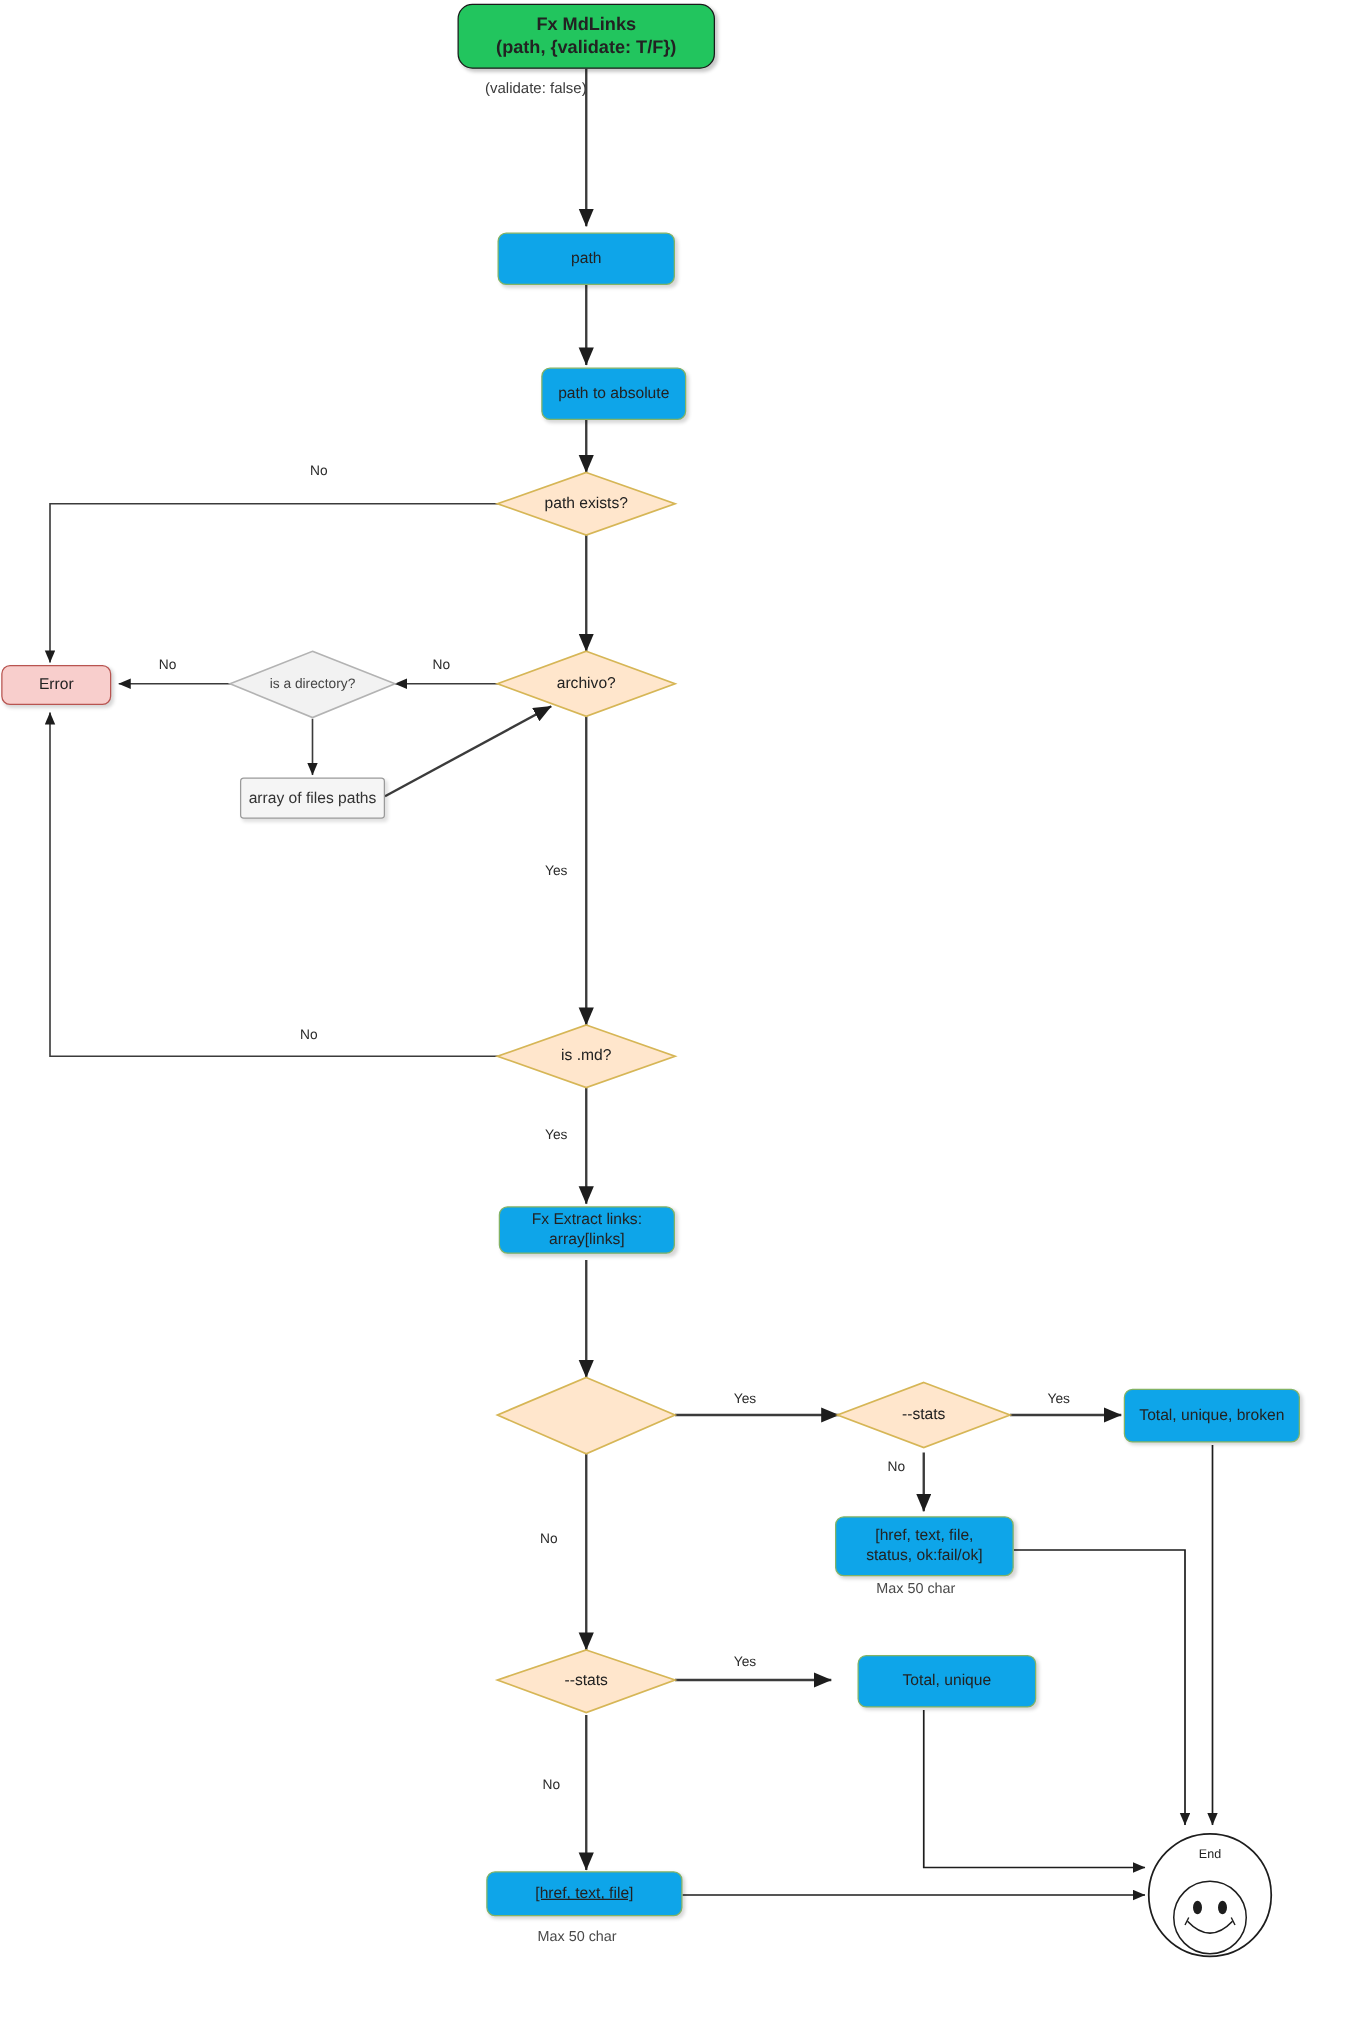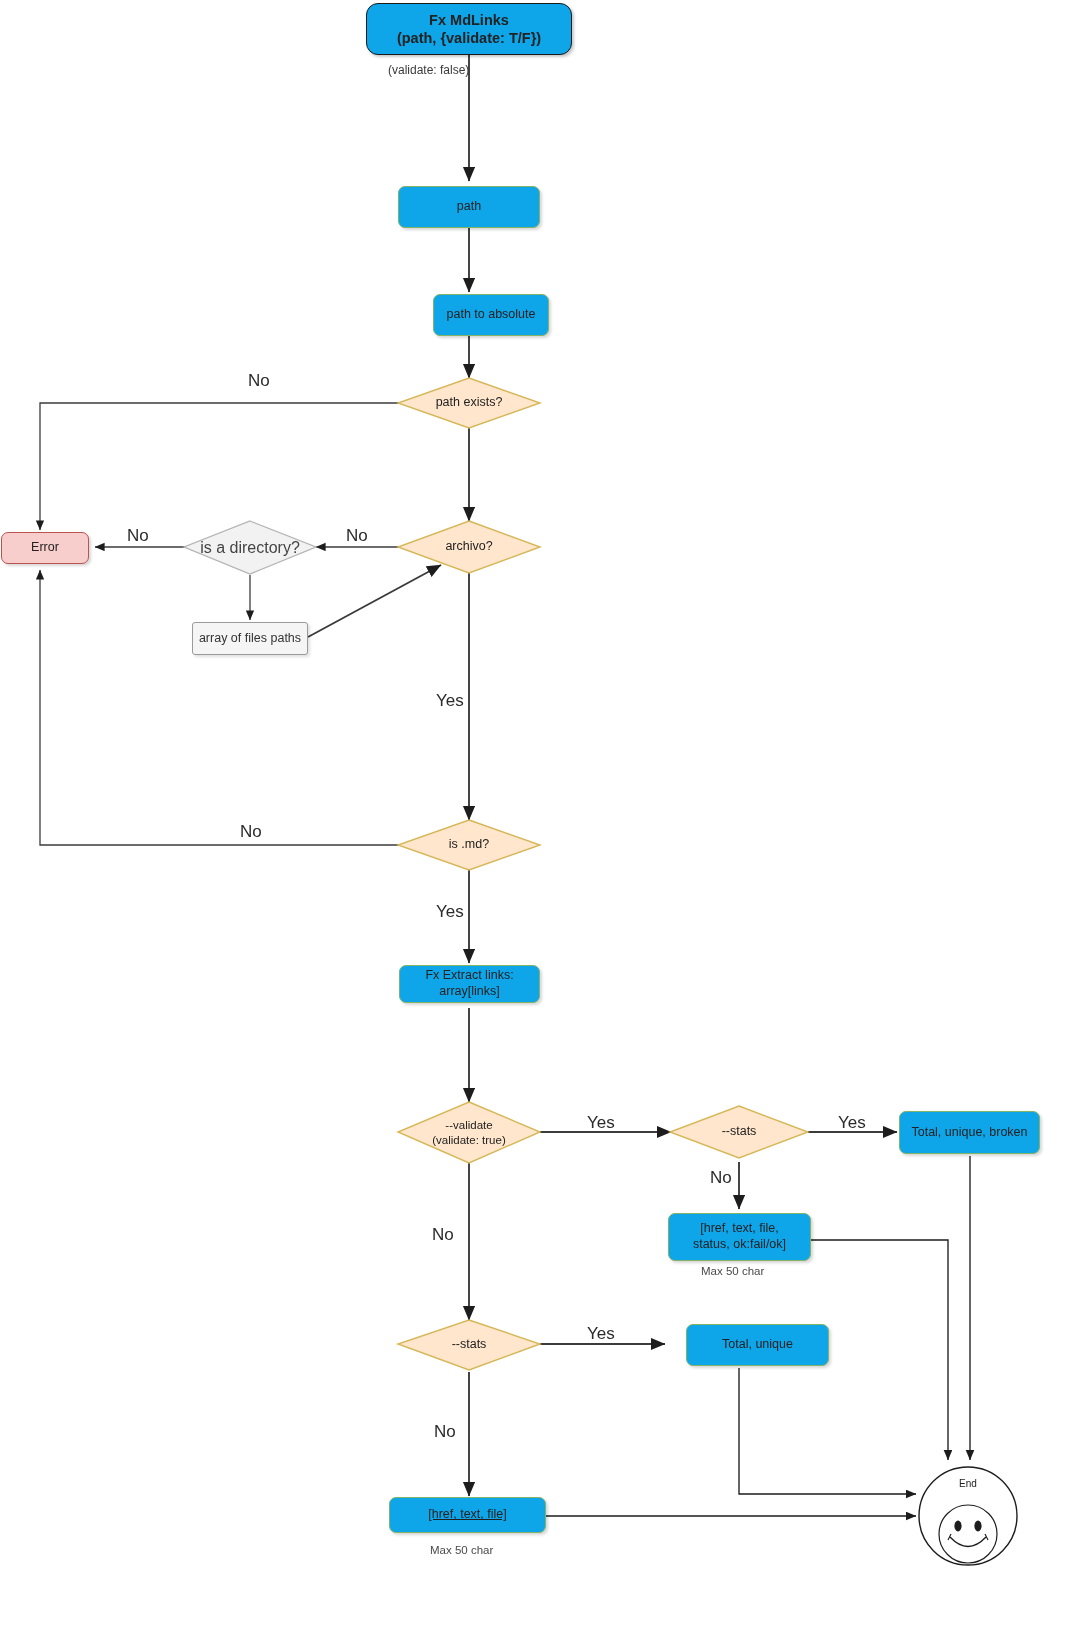--- a/index.html
+++ b/index.html
@@ -29,21 +29,21 @@
     justify-content: center;
     text-align: center;
     font-size: 12.5px;
     color: #222222;
     line-height: 1.25;
     white-space: pre-line;
   }
   .n-start {
     border: 1.6px solid #1a1a1a;
     border-radius: 12px;
-    background: #0ea5e9;
+    background: #22c55e;
     font-weight: bold;
     font-size: 14.5px;
     box-shadow: 2px 2px 3px rgba(0,0,0,0.22);
   }
   .n-green {
     border: 1.4px solid #82b366;
     border-radius: 7px;
     background: #0ea5e9;
     box-shadow: 2px 2px 3px rgba(0,0,0,0.16);
   }
@@ -69,21 +69,21 @@
     justify-content: center;
     text-align: center;
     font-size: 12.5px;
     color: #222222;
     line-height: 1.25;
     white-space: pre-line;
     pointer-events: none;
   }
   .edge-label {
     position: absolute;
-    font-size: 17px;
+    font-size: 11px;
     color: #2b2b2b;
     white-space: nowrap;
   }
   .note-label {
     position: absolute;
     font-size: 12px;
     color: #3a3a3a;
     white-space: nowrap;
   }
   .small-note {
@@ -209,26 +209,24 @@
 status, ok:fail/ok]</div>
 
   <div class="node n-green" style="left:668px; top:1324px; width:143px; height:42px;margin-left:18px;">Total, unique</div>
 
   <div class="node n-green" style="left:389px; top:1497px; width:157px; height:36px;text-decoration:underline;">[href, text, file]</div>
 
   <div class="diamond-label" style="left:398px; top:378px; width:142px; height:50px;">path exists?</div>
 
   <div class="diamond-label" style="left:398px; top:521px; width:142px; height:52px;">archivo?</div>
 
-  <div class="diamond-label" style="left:184px; top:521px; width:132px; height:53px; font-size:16px; color:#444;">is a directory?</div>
+  <div class="diamond-label" style="left:184px; top:521px; width:132px; height:53px; font-size:11px; color:#444;">is a directory?</div>
 
   <div class="diamond-label" style="left:398px; top:820px; width:142px; height:50px;text-align:center;">is .md?</div>
 
-  <div class="diamond-label" style="left:398px; top:1102px; width:142px; height:61px; font-size:11.5px;">--validate
-(validate: true)</div>
 
   <div class="diamond-label" style="left:670px; top:1106px; width:138px; height:52px;">--stats</div>
 
   <div class="diamond-label" style="left:398px; top:1320px; width:142px; height:50px;">--stats</div>
 
   <div class="end-text" style="left:919px; top:1478px; width:98px;">End</div>
 
   <div class="note-label" style="left:388px; top:63px;">(validate: false)</div>
 
   <div class="edge-label" style="left:248px; top:371px;">No</div>

